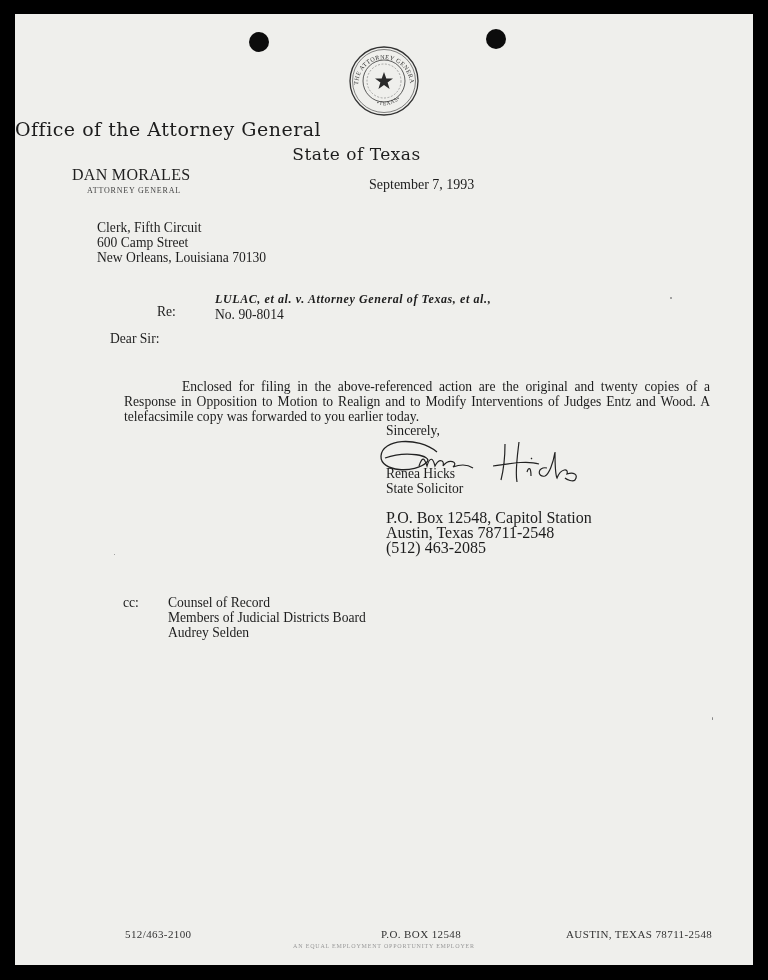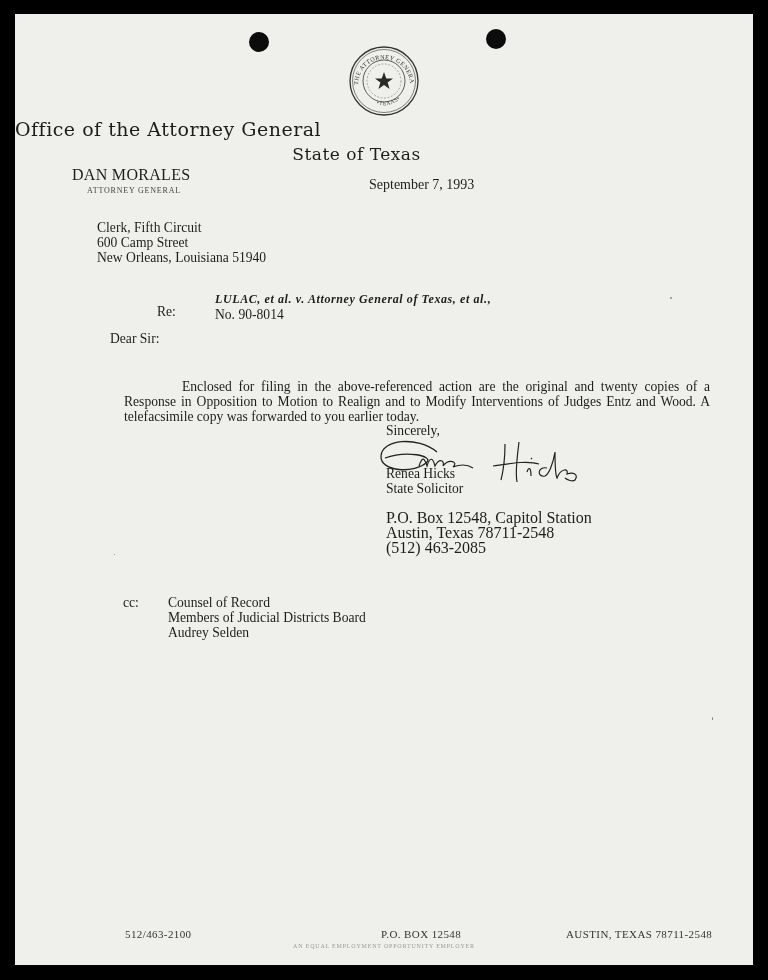--- a/index.html
+++ b/index.html
@@ -66,21 +66,21 @@
   <div class="abs blackletter title2">State of Texas</div>
 
   <div class="abs name">DAN MORALES</div>
   <div class="abs name-sub">ATTORNEY GENERAL</div>
 
   <div class="abs date">September 7, 1993</div>
 
   <div class="abs body addr">
     <div>Clerk, Fifth Circuit</div>
     <div>600 Camp Street</div>
-    <div>New Orleans, Louisiana 51940</div>
+    <div>New Orleans, Louisiana 70130</div>
   </div>
 
   <div class="abs re-label">Re:</div>
   <div class="abs re-case">LULAC, et al. v. Attorney General of Texas, et al.,</div>
   <div class="abs re-no">No. 90-8014</div>
   <div class="speck" style="left:655px; top:283px;"></div>
 
   <div class="abs salute">Dear Sir:</div>
 
   <div class="abs para">

